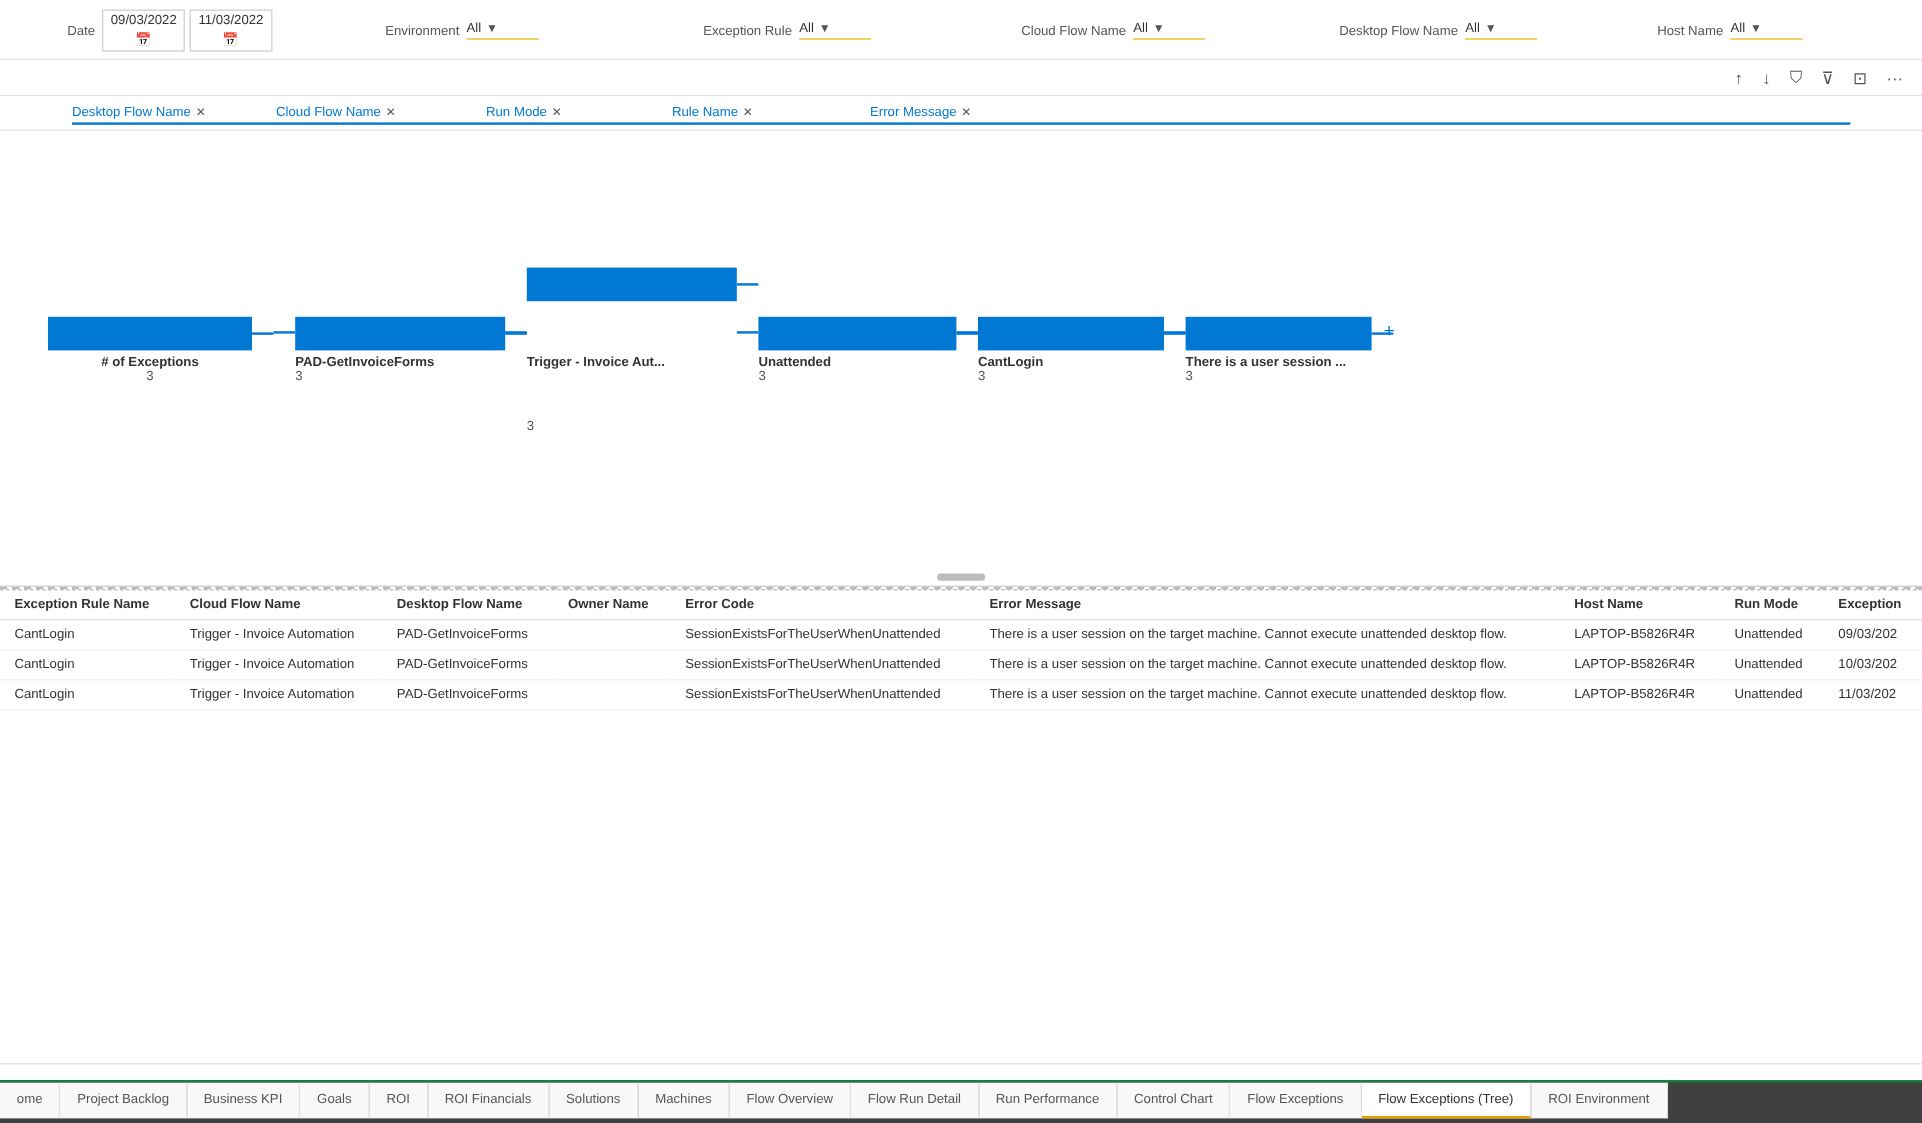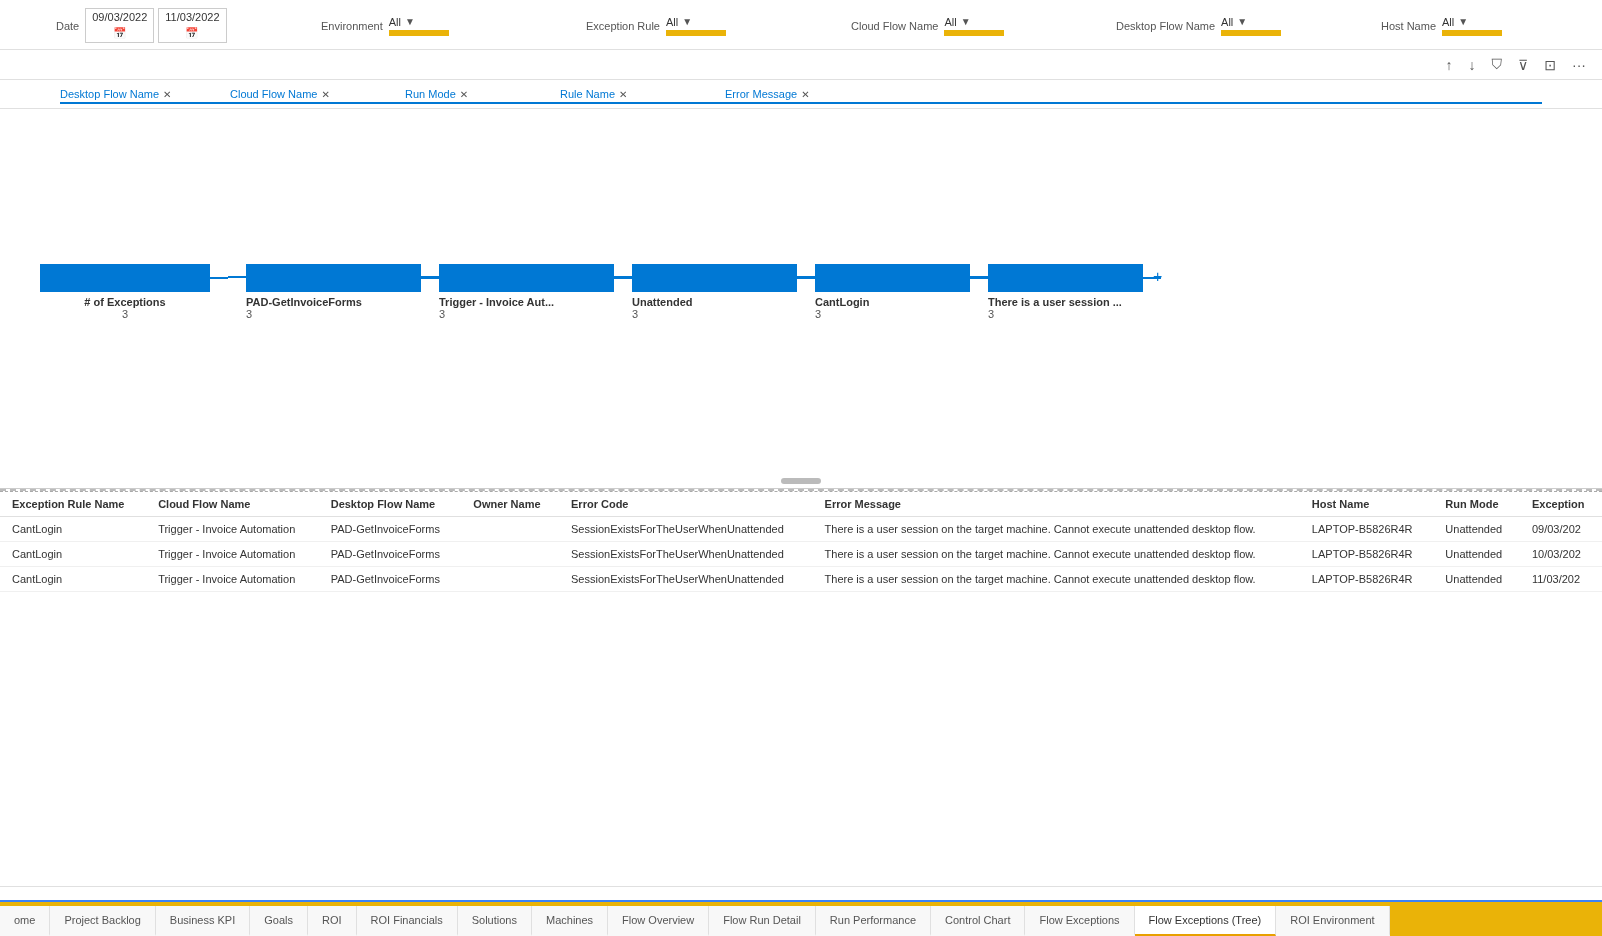--- a/index.html
+++ b/index.html
@@ -10,21 +10,21 @@
     
     .filter-bar {
       padding: 8px 12px 6px 12px;
       border-bottom: 1px solid #e0e0e0;
       background: #fff;
     }
     .filter-row { display: flex; align-items: center; gap: 12px; }
     .filter-group { display: flex; align-items: center; gap: 6px; flex: 1; min-width: 0; }
     .filter-label { font-size: 11px; color: #555; white-space: nowrap; font-weight: 500; margin-left: 44px; }
     .filter-select {
-      border: none; border-bottom: 6px solid #eab308; font-size: 11px; color: #333;
+      border: none; border-bottom: 1px solid #eab308; font-size: 11px; color: #333;
       display: flex; align-items: center; gap: 4px; cursor: pointer; min-width: 60px;
       padding-bottom: 2px;
     }
     .filter-select .chevron { color: #555; font-size: 10px; }
     .date-input {
       border: 1px solid #ccc; padding: 2px 6px; font-size: 11px; color: #333;
       display: flex; align-items: center; gap: 4px; flex-direction: column;
     }
 
     
@@ -83,22 +83,22 @@
       border-bottom: 1px solid #e0e0e0; white-space: nowrap; background: #fff;
       position: sticky; top: 0; z-index: 1;
     }
     .detail-table td {
       padding: 6px 12px; border-bottom: 1px solid #f0f0f0; vertical-align: top;
       color: #333;
     }
 
     
     .nav-tabs {
-      display: flex; align-items: flex-end; border-top: 2px solid #3b82f6;
-      background: #eab308; overflow-x: auto; flex-shrink: 0; min-height: 36px;
+      display: flex; align-items: flex-start; border-top: 2px solid #15803d;
+      background: #404040; overflow-x: auto; flex-shrink: 0; min-height: 36px;
     }
     .nav-tab {
       padding: 8px 14px; font-size: 11px; color: #555; cursor: pointer; white-space: nowrap;
       border-right: 1px solid #e0e0e0; display: flex; align-items: center;
       border-bottom: 2px solid transparent; background: #f8f8f8;
     }
     .nav-tab.active {
       color: #333; font-weight: 400; background: #fff;
       border-bottom: 2px solid #e8a000;
     }
@@ -221,21 +221,21 @@
         <div style="width:18px; height:2px; background:#0078d4; flex:0 0 auto; align-self:center; margin-top:-30px;"></div>
 
         <div class="decomp-node" style="flex:0 0 auto; margin-right:0;">
           <div class="node-bar" style="width:175px;"></div>
           <div class="node-label">PAD-GetInvoiceForms</div>
           <div class="node-count">3</div>
         </div>
 
         <div style="width:18px; height:2px; background:#0078d4; flex:0 0 auto; align-self:center; margin-top:-30px;"></div>
 
-        <div class="decomp-node" style="flex:0 0 auto; margin-right:0;">
+        <div class="decomp-node" style="flex:0 0 auto; margin-right:0;gap:41px;">
           <div class="node-bar" style="width:175px;"></div>
           <div class="node-label">Trigger - Invoice Aut...</div>
           <div class="node-count">3</div>
         </div>
 
         <div style="width:18px; height:2px; background:#0078d4; flex:0 0 auto; align-self:center; margin-top:-30px;"></div>
 
         <div class="decomp-node" style="flex:0 0 auto; margin-right:0;">
           <div class="node-bar" style="width:165px;"></div>
           <div class="node-label">Unattended</div>

